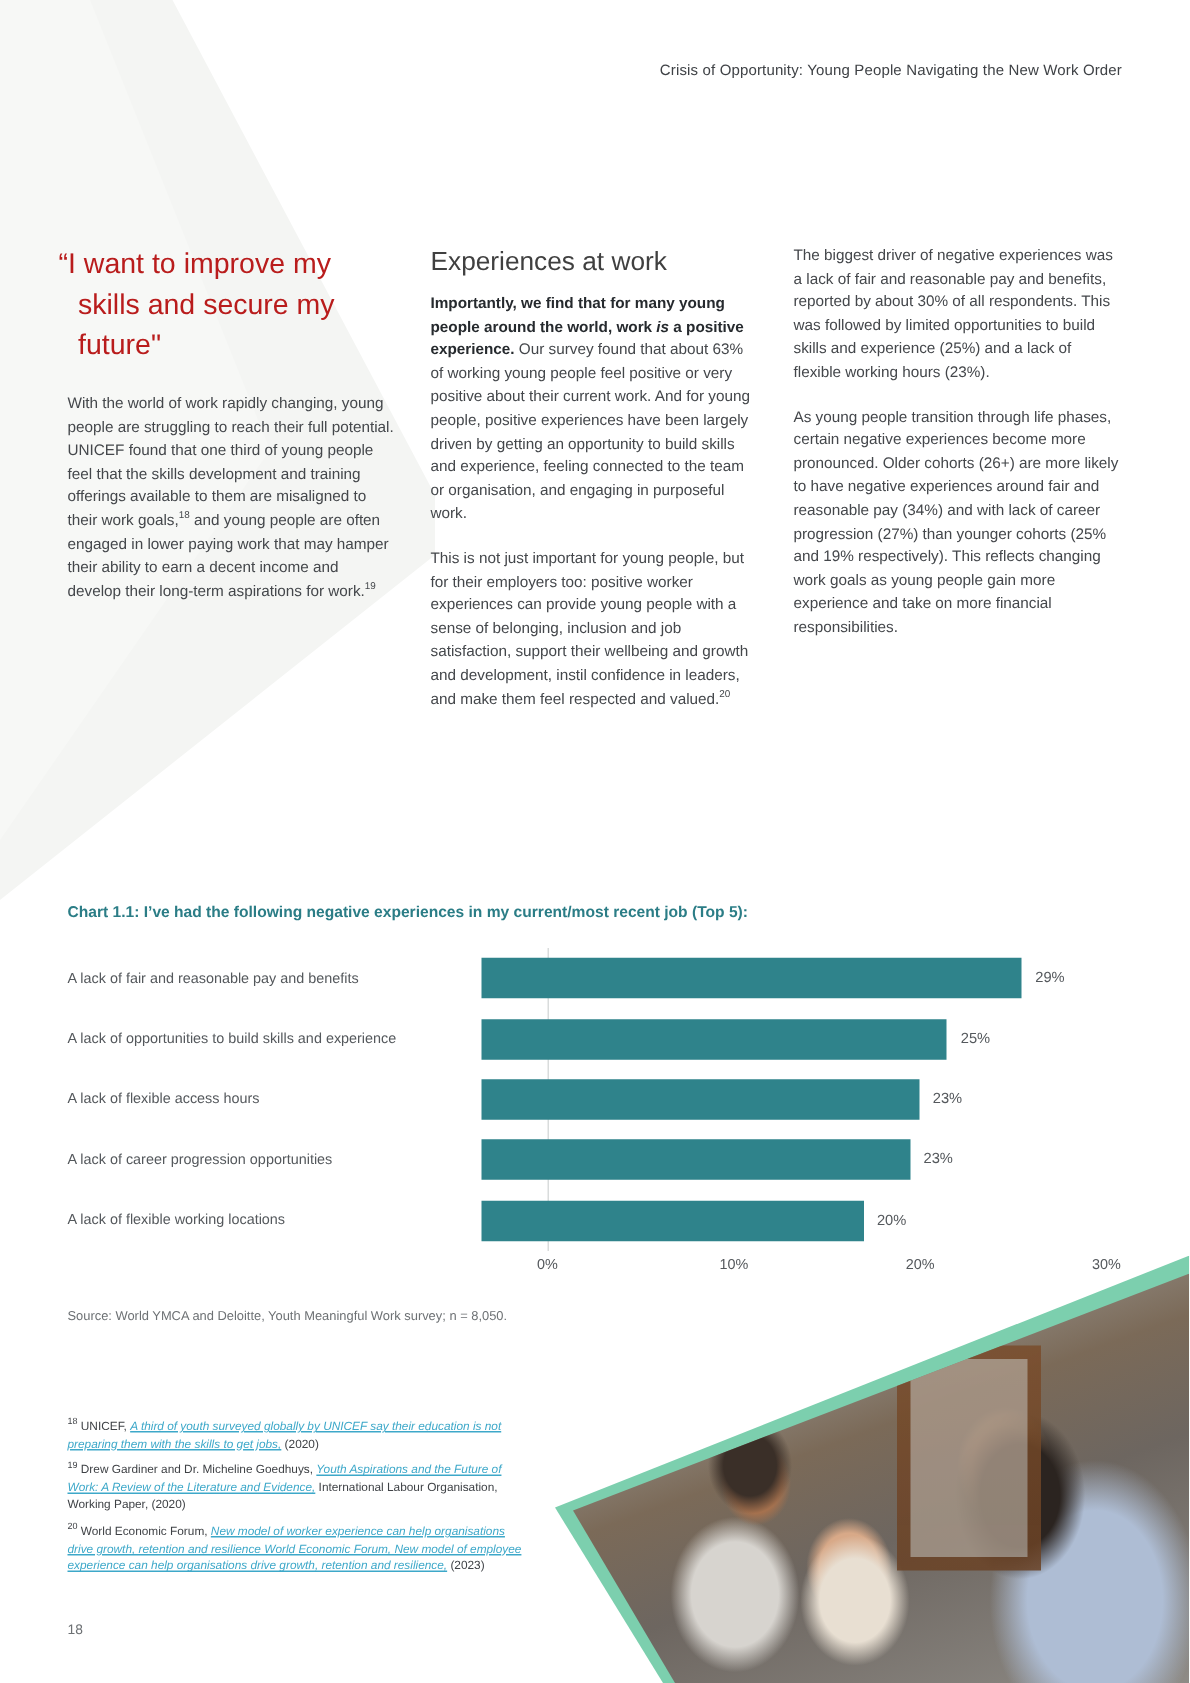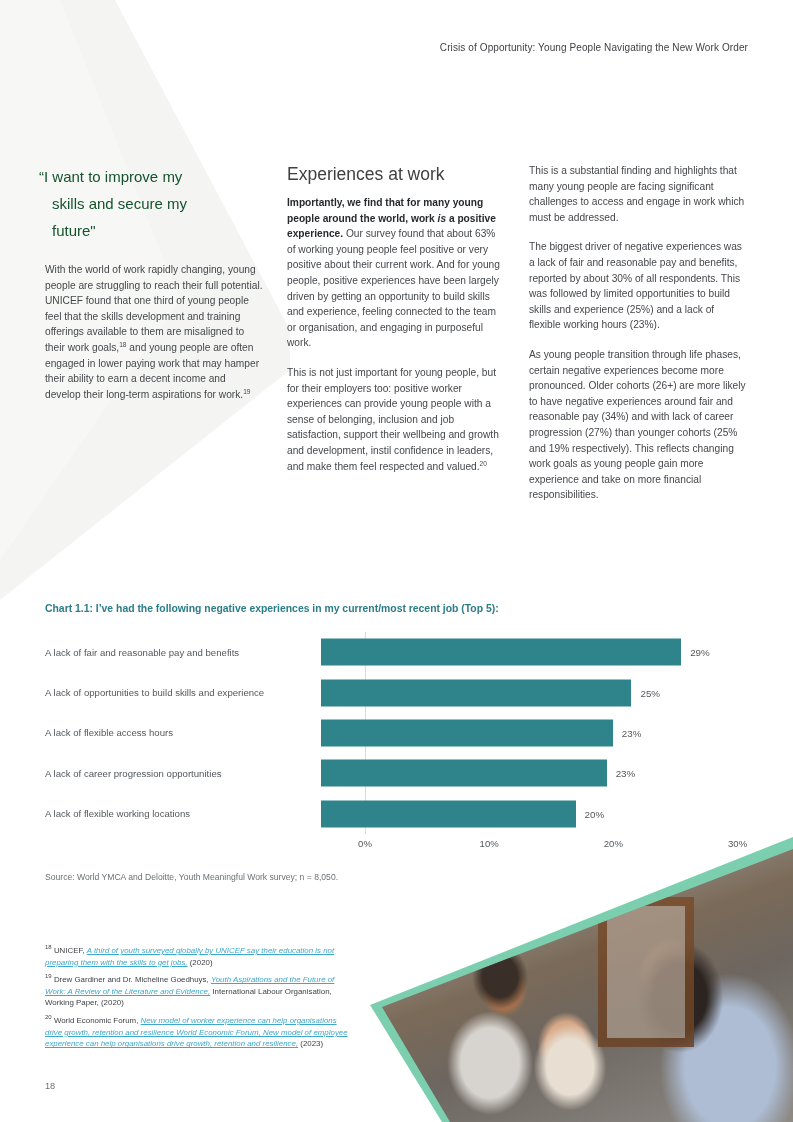--- a/index.html
+++ b/index.html
@@ -100,23 +100,23 @@
   .col { width: 222px; }
   .col p {
     margin: 0 0 14px 0;
     font-size: 10.2px;
     line-height: 15.6px;
     color: #44474b;
   }
   .col p:last-child { margin-bottom: 0; }
   .quote-head {
     margin: 0 0 18px 0;
-    font-size: 15px;
+    font-size: 19px;
     line-height: 27px;
-    color: #14532d;
+    color: #b91c1c;
     font-weight: 400;
     text-indent: -6px;
   }
   .quote-head .ln { display: block; padding-left: 13px; }
   .quote-head .ln1 { padding-left: 0; }
   .sec-head {
     margin: 0 0 10px 0;
     font-size: 17.5px;
     line-height: 22px;
     color: #404040;
@@ -259,21 +259,20 @@
       <p><span>With the world of work rapidly changing, young people are struggling to reach their full potential. UNICEF found that one third of young people feel that the skills development and training offerings available to them are misaligned to their work goals,</span><sup>18</sup><span> and young people are often engaged in lower paying work that may hamper their ability to earn a decent income and develop their long-term aspirations for work.</span><sup>19</sup></p>
     </div>
 
     <div class="col">
       <h2 class="sec-head">Experiences at work</h2>
       <p><b>Importantly, we find that for many young people around the world, work </b><b><i>is</i></b><b> a positive experience.</b><span> Our survey found that about 63% of working young people feel positive or very positive about their current work. And for young people, positive experiences have been largely driven by getting an opportunity to build skills and experience, feeling connected to the team or organisation, and engaging in purposeful work.</span></p>
       <p><span>This is not just important for young people, but for their employers too: positive worker experiences can provide young people with a sense of belonging, inclusion and job satisfaction, support their wellbeing and growth and development, instil confidence in leaders, and make them feel respected and valued.</span><sup>20</sup></p>
     </div>
 
     <div class="col">
-      <p>This is a substantial finding and highlights that many young people are facing significant challenges to access and engage in work which must be addressed.</p>
       <p>The biggest driver of negative experiences was a lack of fair and reasonable pay and benefits, reported by about 30% of all respondents. This was followed by limited opportunities to build skills and experience (25%) and a lack of flexible working hours (23%).</p>
       <p>As young people transition through life phases, certain negative experiences become more pronounced. Older cohorts (26+) are more likely to have negative experiences around fair and reasonable pay (34%) and with lack of career progression (27%) than younger cohorts (25% and 19% respectively). This reflects changing work goals as young people gain more experience and take on more financial responsibilities.</p>
     </div>
 
   </div>
 
   <div class="chart-title">Chart 1.1: I’ve had the following negative experiences in my current/most recent job (Top 5):</div>
 
   <div class="chart">
     <div class="axis-line"></div>

